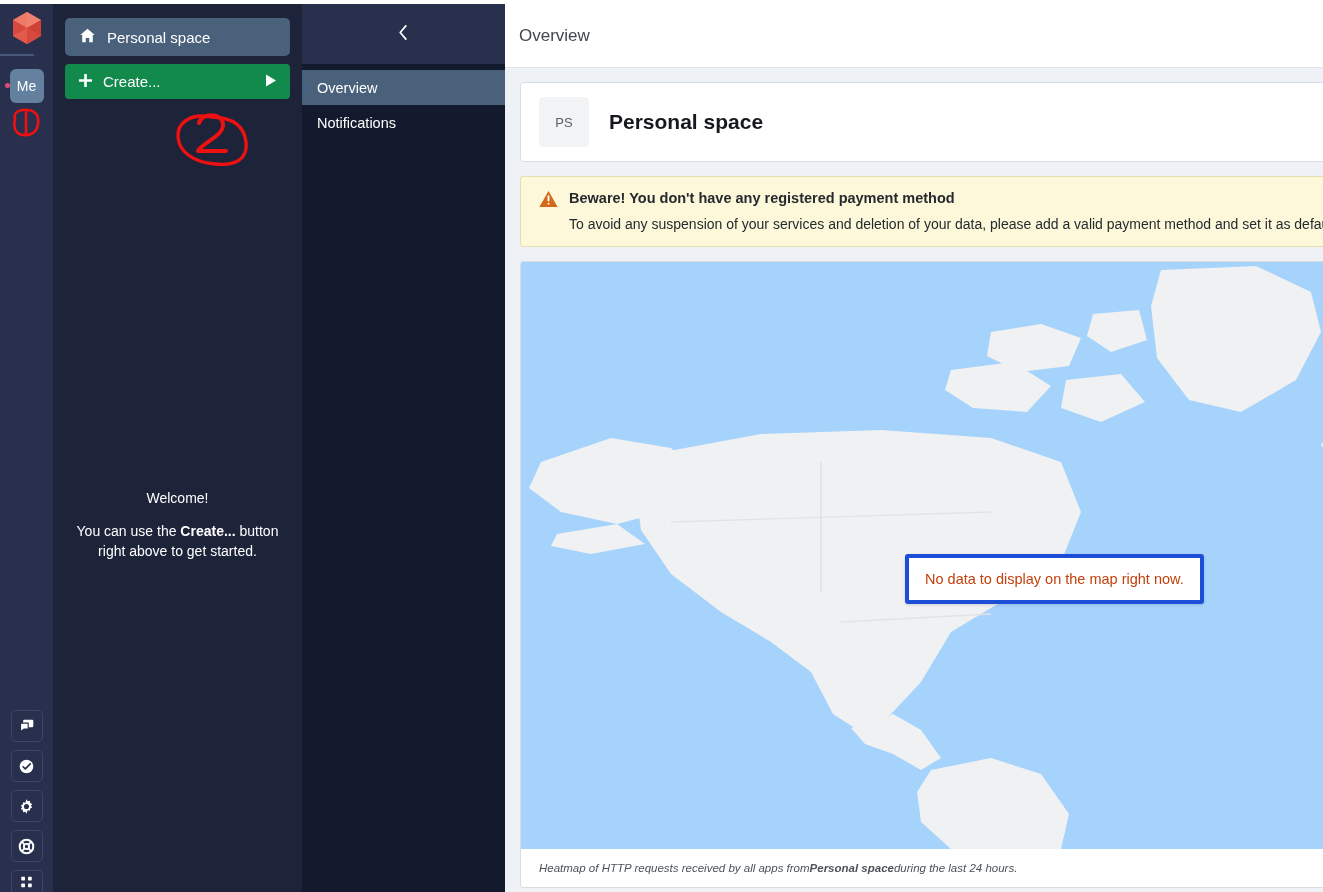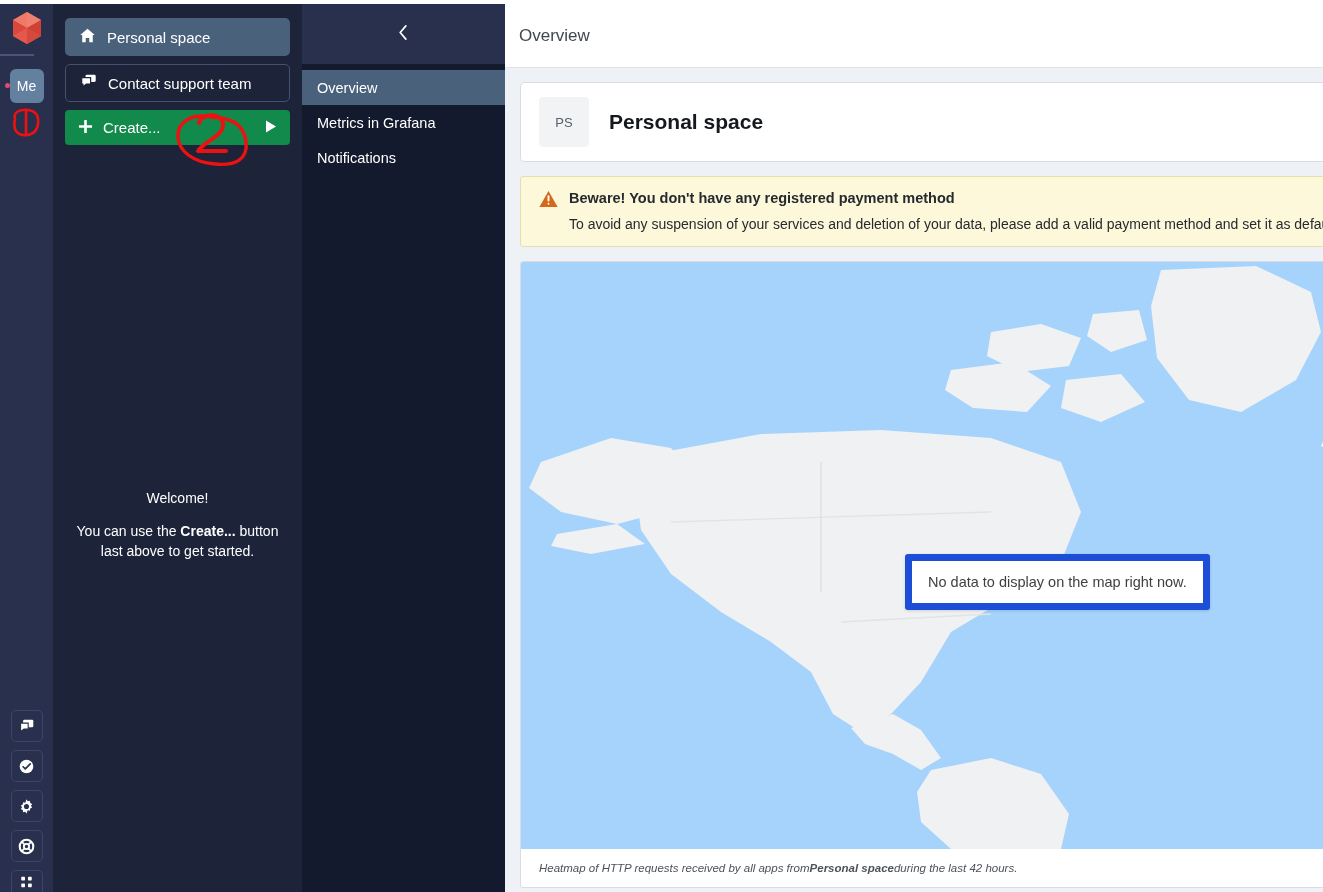--- a/index.html
+++ b/index.html
@@ -158,22 +158,22 @@
     width: 1000px; height: 627px;
     background: #ffffff; border: 1px solid #d9dde3; border-radius: 3px;
     overflow: hidden; position: relative;
   }
   .map-canvas {
     width: 100%; height: 587px; background: #a5d3fc; position: relative;
     overflow: hidden;
   }
   .map-tip {
     position: absolute; left: 384px; top: 292px;
-    background: #ffffff; border: 7px solid #1d4ed8; border-radius: 3px;
-    padding: 13px 16px; font-size: 14.5px; color: #404040;
+    background: #ffffff; border: 4px solid #1d4ed8; border-radius: 3px;
+    padding: 13px 16px; font-size: 14.5px; color: #c2410c;
     box-shadow: 0 1px 3px rgba(0,0,0,.14);
     white-space: nowrap;
   }
   .map-caption {
     height: 38px; display: flex; align-items: center; padding-left: 18px;
     font-size: 11.5px; font-style: italic; color: #4c525a;
   }
   .map-caption b { font-weight: bold; }
 </style>
 </head>
@@ -249,70 +249,58 @@
 
     <div class="btn-space">
       <span>
         <svg width="17" height="17" viewBox="0 0 20 20" fill="#fff">
           <path d="M10 2L1.5 9.5h2.3V18h4.1v-5h4.2v5h4.1V9.5h2.3z"></path>
         </svg>
       </span>
       <span>Personal space</span>
     </div>
 
-    <div class="btn-support">
-      <span>
-        <svg width="17" height="17" viewBox="0 0 20 20" fill="#fff">
-          <rect x="6.5" y="2" width="12" height="8.5" rx="1.6"></rect>
-          <path d="M2 5.5h10.5v7.5H7.5L3.5 16.3V13H2z" fill="#fff" stroke="#1d2339" stroke-width="1.4" stroke-linejoin="round"></path>
-        </svg>
-      </span>
-      <span>Contact support team</span>
-    </div>
 
     <div class="btn-create">
       <span>
         <svg width="15" height="15" viewBox="0 0 16 16" fill="#fff">
           <rect x="6.6" y="1" width="2.8" height="14" rx="0.4"></rect>
           <rect x="1" y="6.6" width="14" height="2.8" rx="0.4"></rect>
         </svg>
       </span>
       <span>Create...</span>
       <span class="caret">
         <svg width="12" height="13" viewBox="0 0 12 13" fill="#fff">
           <polygon points="1,0.5 11,6.5 1,12.5"></polygon>
         </svg>
       </span>
     </div>
 
     <div class="welcome">
       <span class="w-title">Welcome!</span>
-      <span>You can use the </span><b>Create...</b><span> button last above to get started.</span>
+      <span>You can use the </span><b>Create...</b><span> button right above to get started.</span>
     </div>
   </div>
 
   <svg class="annot" style="left:170px; top:104px;" width="122" height="64" viewBox="0 0 122 64">
     <path d="M42,13 C20,9 7,19 8,33 C9,47 22,58 45,60 C66,62 78,55 76,38 C74,22 64,14 42,13 Z" fill="none" stroke="#ee1111" stroke-width="3.4" stroke-linecap="round"></path>
     <path d="M29,19 C31,9 52,8 53,20 C54,32 33,38 28,47 L56,47" fill="none" stroke="#ee1111" stroke-width="4" stroke-linecap="round" stroke-linejoin="round"></path>
   </svg>
 
   <div class="panel3">
     <div class="panel3-head">
       <span>
         <svg width="13" height="17" viewBox="0 0 13 18" fill="none" stroke="#ffffff" stroke-width="1.8" stroke-linecap="round" stroke-linejoin="round">
           <polyline points="9,2 3,9 9,16"></polyline>
         </svg>
       </span>
     </div>
     <div class="nav-list">
       <div class="nav-item active">
         <span>Overview</span>
-      </div>
-      <div class="nav-item">
-        <span>Metrics in Grafana</span>
       </div>
       <div class="nav-item">
         <span>Notifications</span>
       </div>
     </div>
   </div>
 
   <div class="main">
     <div class="main-head">
       <span>Overview</span>
@@ -382,19 +370,19 @@
             <path d="M860 400 L1000 392" stroke="#e2e3e5" stroke-width="1.4" fill="none"></path>
             <path d="M880 470 L1000 462" stroke="#e2e3e5" stroke-width="1.4" fill="none"></path>
           </svg>
           <div class="map-tip">
             <span>No data to display on the map right now.</span>
           </div>
         </div>
         <div class="map-caption">
           <span>Heatmap of HTTP requests received by all apps from </span>
             <b>Personal space</b>
-            <span> during the last 42 hours.</span>
+            <span> during the last 24 hours.</span>
         </div>
       </div>
 
     </div>
   </div>
 </div>
 
 </body></html>

